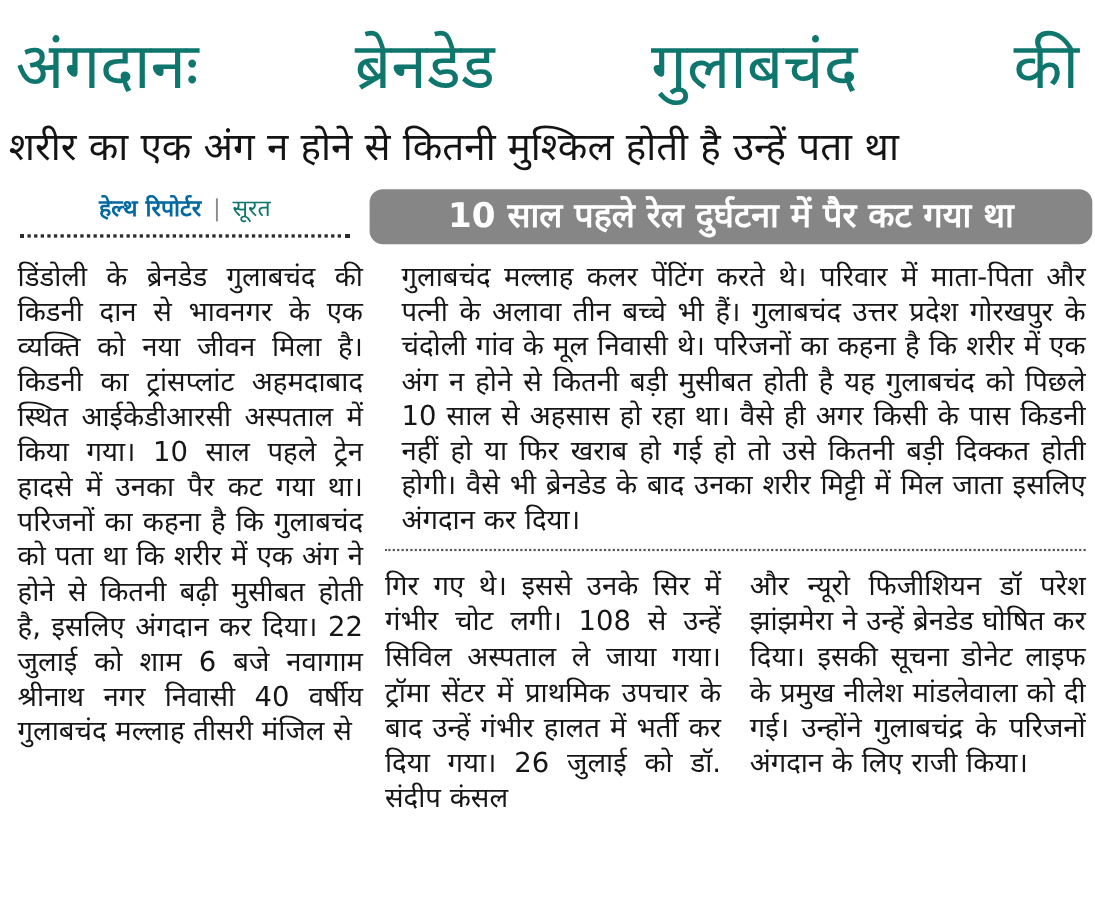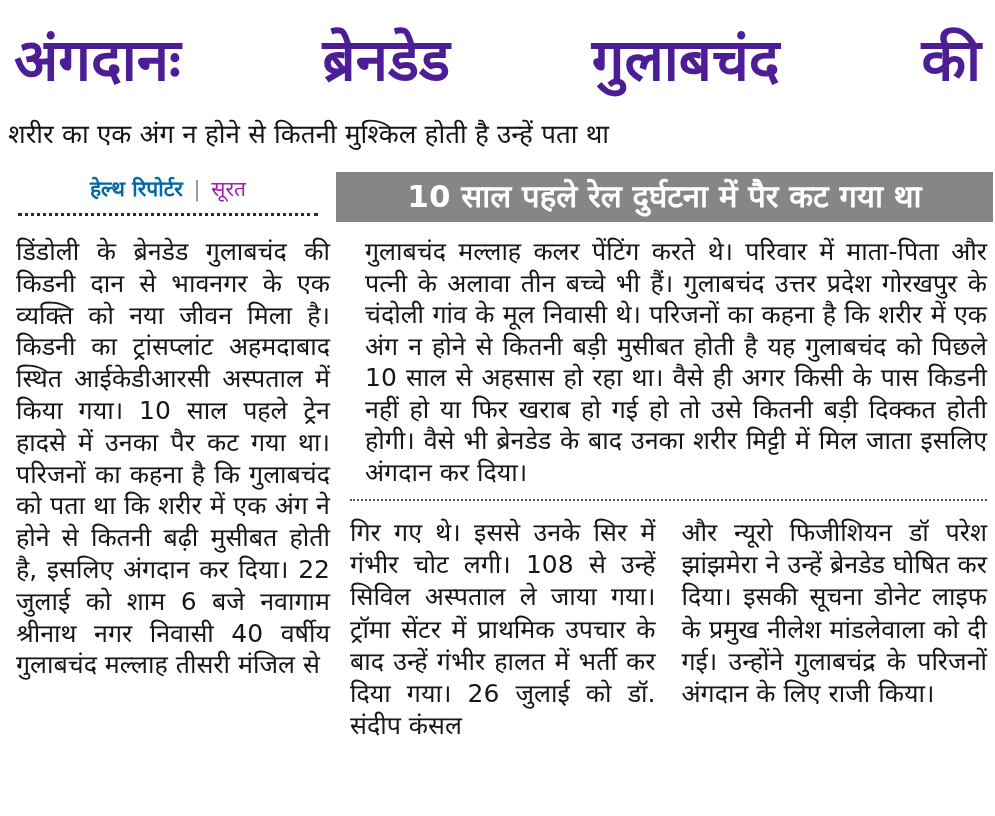--- a/index.html
+++ b/index.html
@@ -9,50 +9,50 @@
     width: 995px;
     height: 816px;
     background: #ffffff;
     overflow: hidden;
     font-family: "DejaVu Sans", sans-serif;
     color: #141414;
   }
   
   .headline {
     margin: 16px 14px 0 14px;
-    font-weight: 700;
+    font-weight: 400;
     font-size: 58px;
     line-height: 88px;
     letter-spacing: 0px;
-    color: #4c1d95;
+    color: #0f766e;
   }
   .headline .hl-line {
     text-align: justify;
     text-align-last: justify;
   }
   
   .subheadline {
     margin: 6px 14px 0 8px;
-    font-size: 26px;
+    font-size: 35px;
     font-weight: 500;
     line-height: 48px;
     color: #141414;
     white-space: nowrap;
   }
   
   .band-row {
     display: flex;
     align-items: flex-start;
     margin: 14px 0 0 0;
   }
   .byline-block { width: 336px; flex: 0 0 336px; padding-top: 2px; }
   .byline { text-align: center; font-size: 21px; }
   .byline .author { font-weight: 700; color: #0369a1; }
   .byline .sep { color: #8a8a8a; font-weight: 400; padding: 0 4px; }
-  .byline .location { color: #a21caf; font-weight: 500; }
+  .byline .location { color: #0f766e; font-weight: 500; }
   .byline-dots {
     margin: 11px 18px 0 18px;
     border-bottom: 3px dotted #2a2a2a;
     height: 0;
   }
   .banner {
     flex: 1;
     margin-right: 2px;
     padding: 5px 10px 7px 10px;
     text-align: center;
@@ -110,21 +110,21 @@
 
   <div class="band-row">
     <div class="byline-block">
       <div class="byline">
         <span class="author">हेल्थ रिपोर्टर</span>
         <span class="sep">|</span>
         <span class="location">सूरत</span>
       </div>
       <div class="byline-dots"></div>
     </div>
-    <div class="banner" style="background: rgb(134, 134, 134); color: rgb(255, 255, 255);">10 साल पहले रेल दुर्घटना में पैर कट गया था</div>
+    <div class="banner" style="background: rgb(134, 134, 134); color: rgb(255, 255, 255); border-radius: 12px;">10 साल पहले रेल दुर्घटना में पैर कट गया था</div>
   </div>
 
   <div class="body-row">
     <p class="left-col">डिंडोली के ब्रेनडेड गुलाबचंद की किडनी दान से भावनगर के एक व्यक्ति को नया जीवन मिला है। किडनी का ट्रांसप्लांट अहमदाबाद स्थित आईकेडीआरसी अस्पताल में किया गया। 10 साल पहले ट्रेन हादसे में उनका पैर कट गया था। परिजनों का कहना है कि गुलाबचंद को पता था कि शरीर में एक अंग ने होने से कितनी बढ़ी मुसीबत होती है, इसलिए अंगदान कर दिया। 22 जुलाई को शाम 6 बजे नवागाम श्रीनाथ नगर निवासी 40 वर्षीय गुलाबचंद मल्लाह तीसरी मंजिल से</p>
     <div class="right-area">
       <p class="middle-top">गुलाबचंद मल्लाह कलर पेंटिंग करते थे। परिवार में माता-पिता और पत्नी के अलावा तीन बच्चे भी हैं। गुलाबचंद उत्तर प्रदेश गोरखपुर के चंदोली गांव के मूल निवासी थे। परिजनों का कहना है कि शरीर में एक अंग न होने से कितनी बड़ी मुसीबत होती है यह गुलाबचंद को पिछले 10 साल से अहसास हो रहा था। वैसे ही अगर किसी के पास किडनी नहीं हो या फिर खराब हो गई हो तो उसे कितनी बड़ी दिक्कत होती होगी। वैसे भी ब्रेनडेड के बाद उनका शरीर मिट्टी में मिल जाता इसलिए अंगदान कर दिया।</p>
       <div class="dotted-divider"></div>
       <div class="bottom-cols">
         <p>गिर गए थे। इससे उनके सिर में गंभीर चोट लगी। 108 से उन्हें सिविल अस्पताल ले जाया गया। ट्रॉमा सेंटर में प्राथमिक उपचार के बाद उन्हें गंभीर हालत में भर्ती कर दिया गया। 26 जुलाई को डॉ. संदीप कंसल</p>
         <p>और न्यूरो फिजीशियन डॉ परेश झांझमेरा ने उन्हें ब्रेनडेड घोषित कर दिया। इसकी सूचना डोनेट लाइफ के प्रमुख नीलेश मांडलेवाला को दी गई। उन्होंने गुलाबचंद्र के परिजनों अंगदान के लिए राजी किया।</p>

